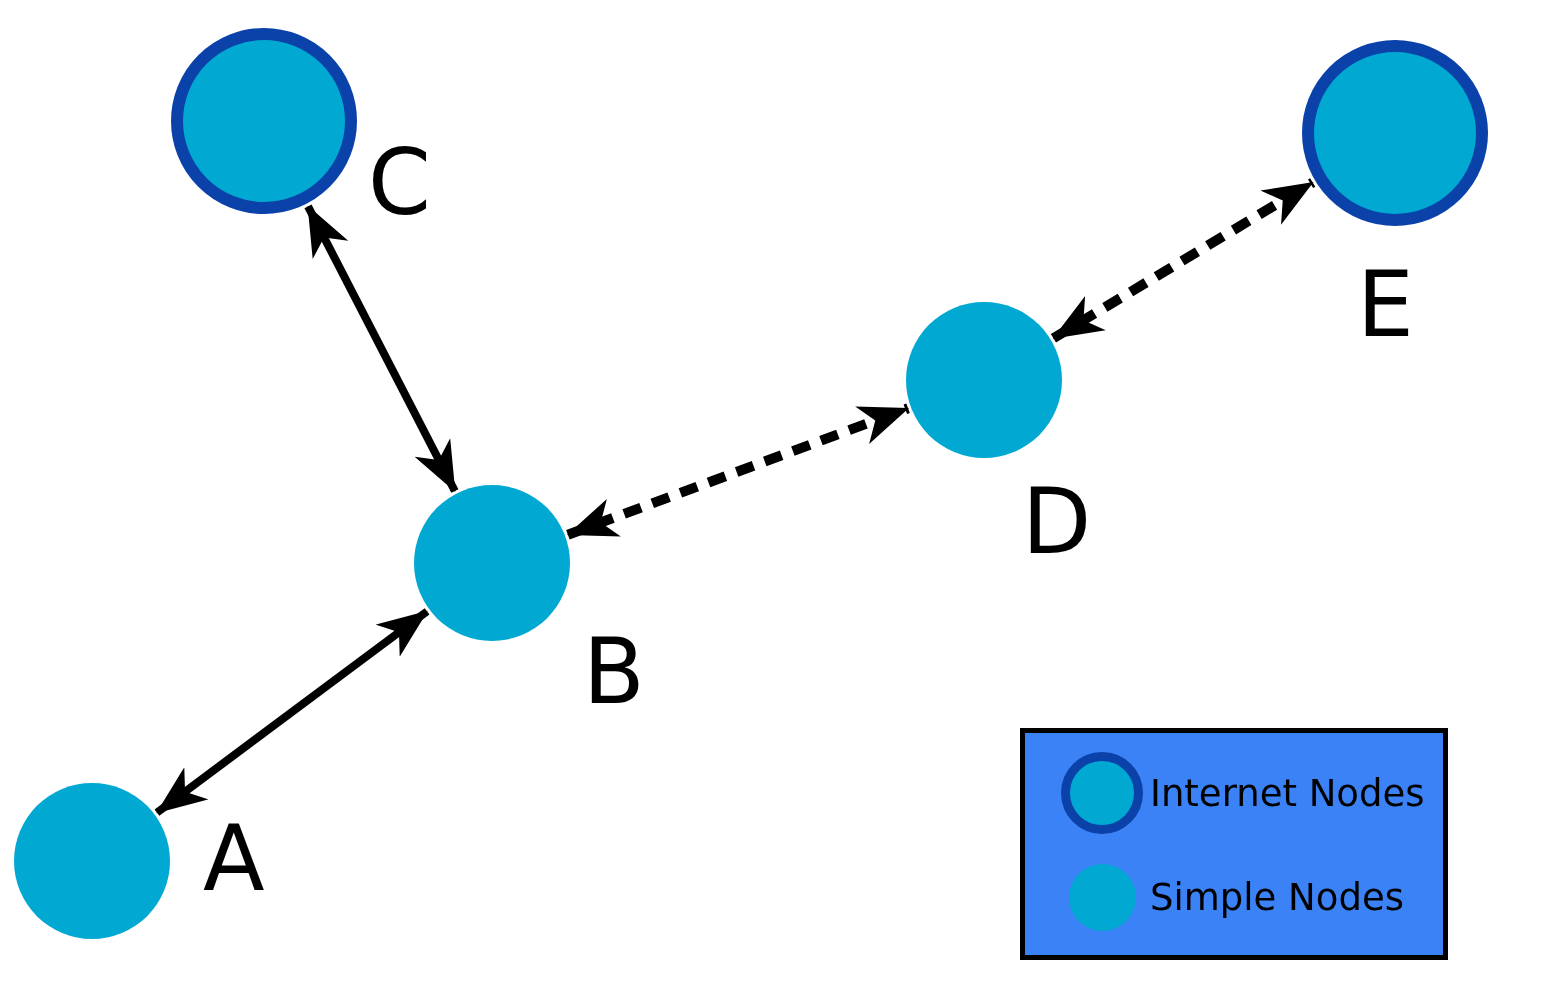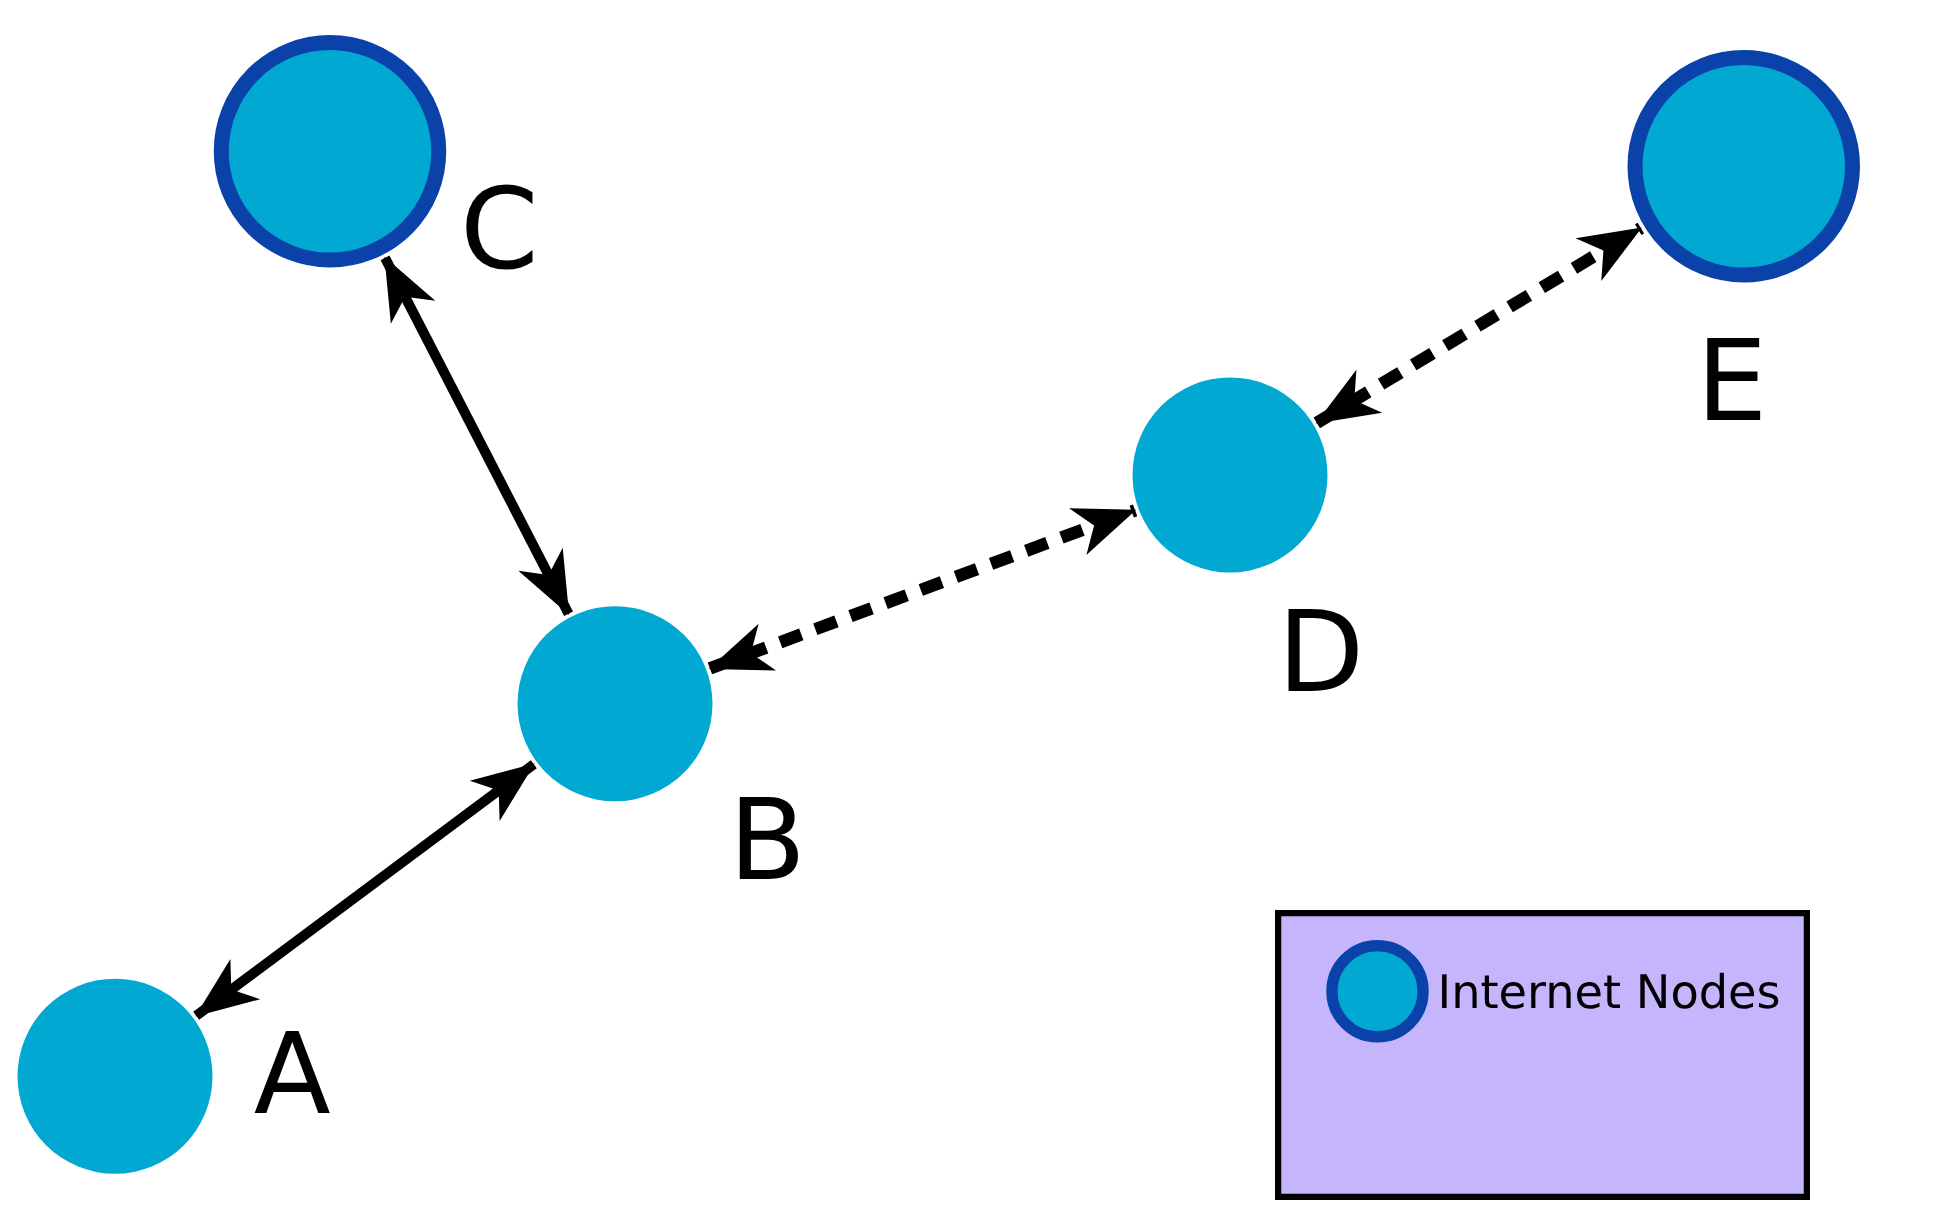--- a/index.html
+++ b/index.html
@@ -25,21 +25,21 @@
   #diagram-svg text {
     font-family: "DejaVu Sans", "Liberation Sans", sans-serif;
   }
   .legend {
     position: absolute;
     left: 1020px;
     top: 728px;
     width: 418px;
     height: 222px;
     border: 5px solid #000000;
-    background: #c4b5fd;
+    background: #3b82f6;
     box-sizing: content-box;
   }
   .legend-row {
     position: absolute;
     left: 35px;
     display: flex;
     align-items: center;
   }
   .legend-row.row-internet { top: 18px; height: 84px; }
   .legend-row.row-simple  { top: 129px; height: 70px; }
@@ -102,15 +102,21 @@
       </g>
   </svg>
 
   <div class="legend">
     <div class="legend-row row-internet">
       <div class="legend-icon-col">
         <div class="legend-circle-internet"></div>
       </div>
       <div class="legend-label">Internet Nodes</div>
     </div>
+    <div class="legend-row row-simple">
+      <div class="legend-icon-col">
+        <div class="legend-circle-simple"></div>
+      </div>
+      <div class="legend-label">Simple Nodes</div>
+    </div>
   </div>
 
 </div>
 
 </body></html>

